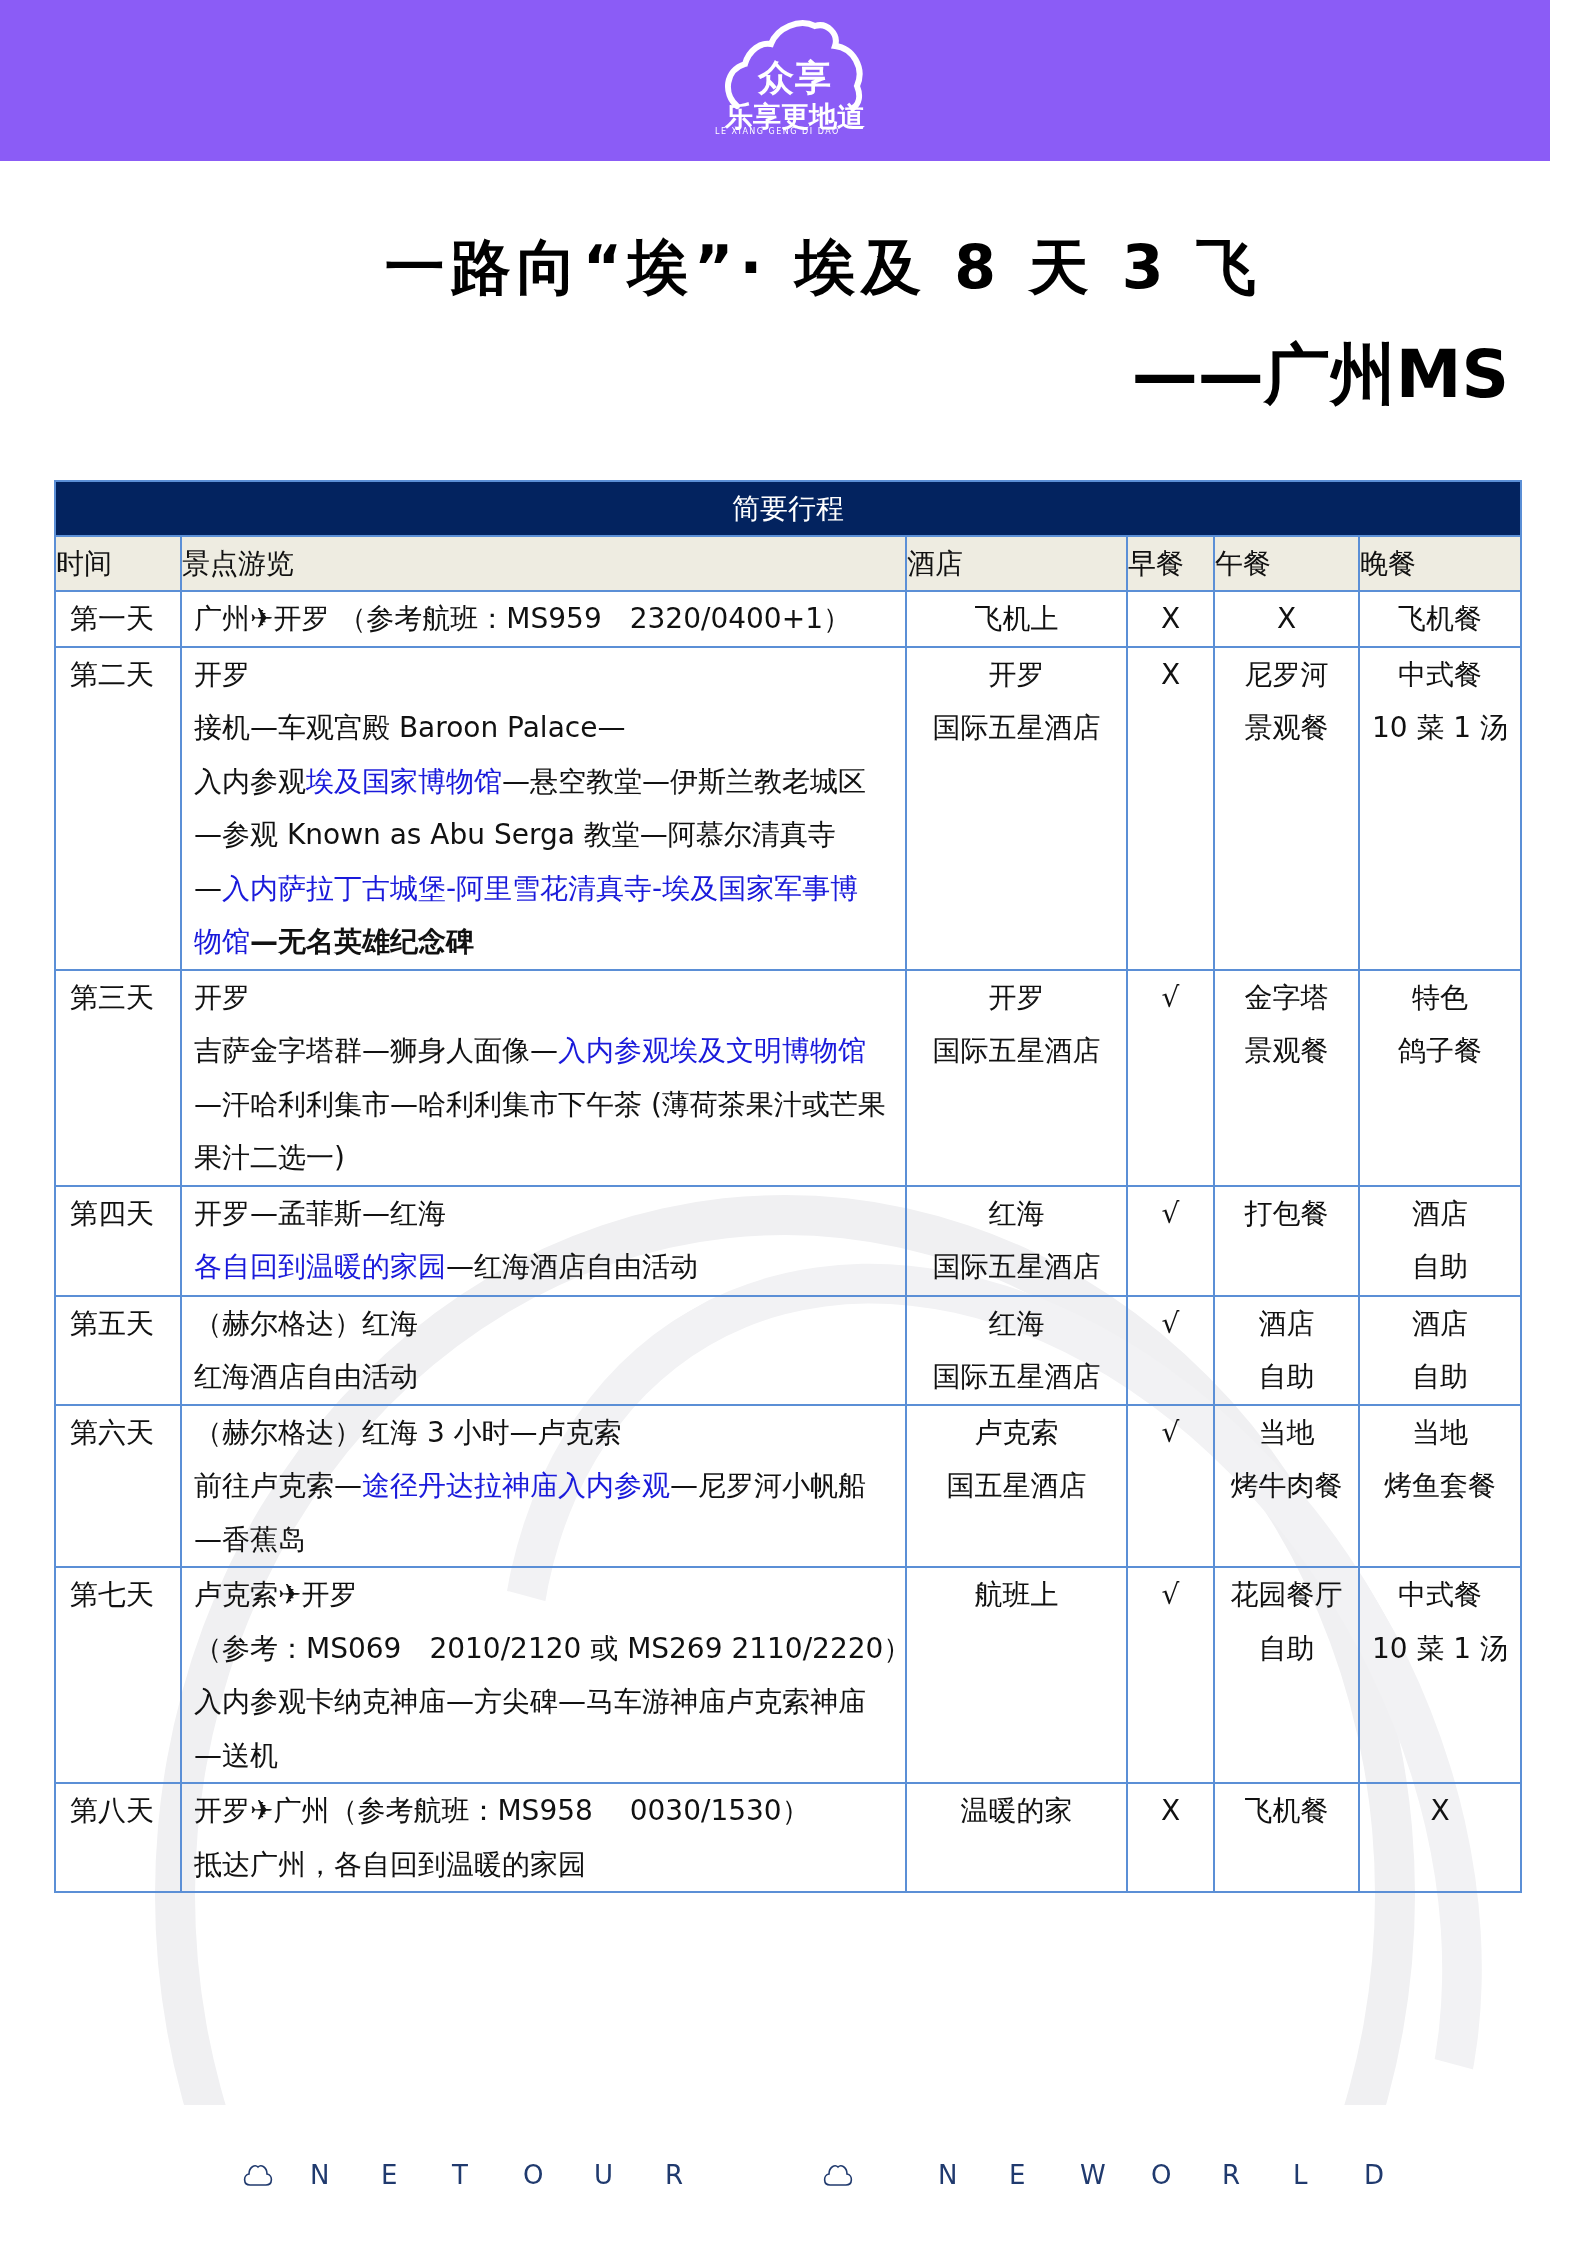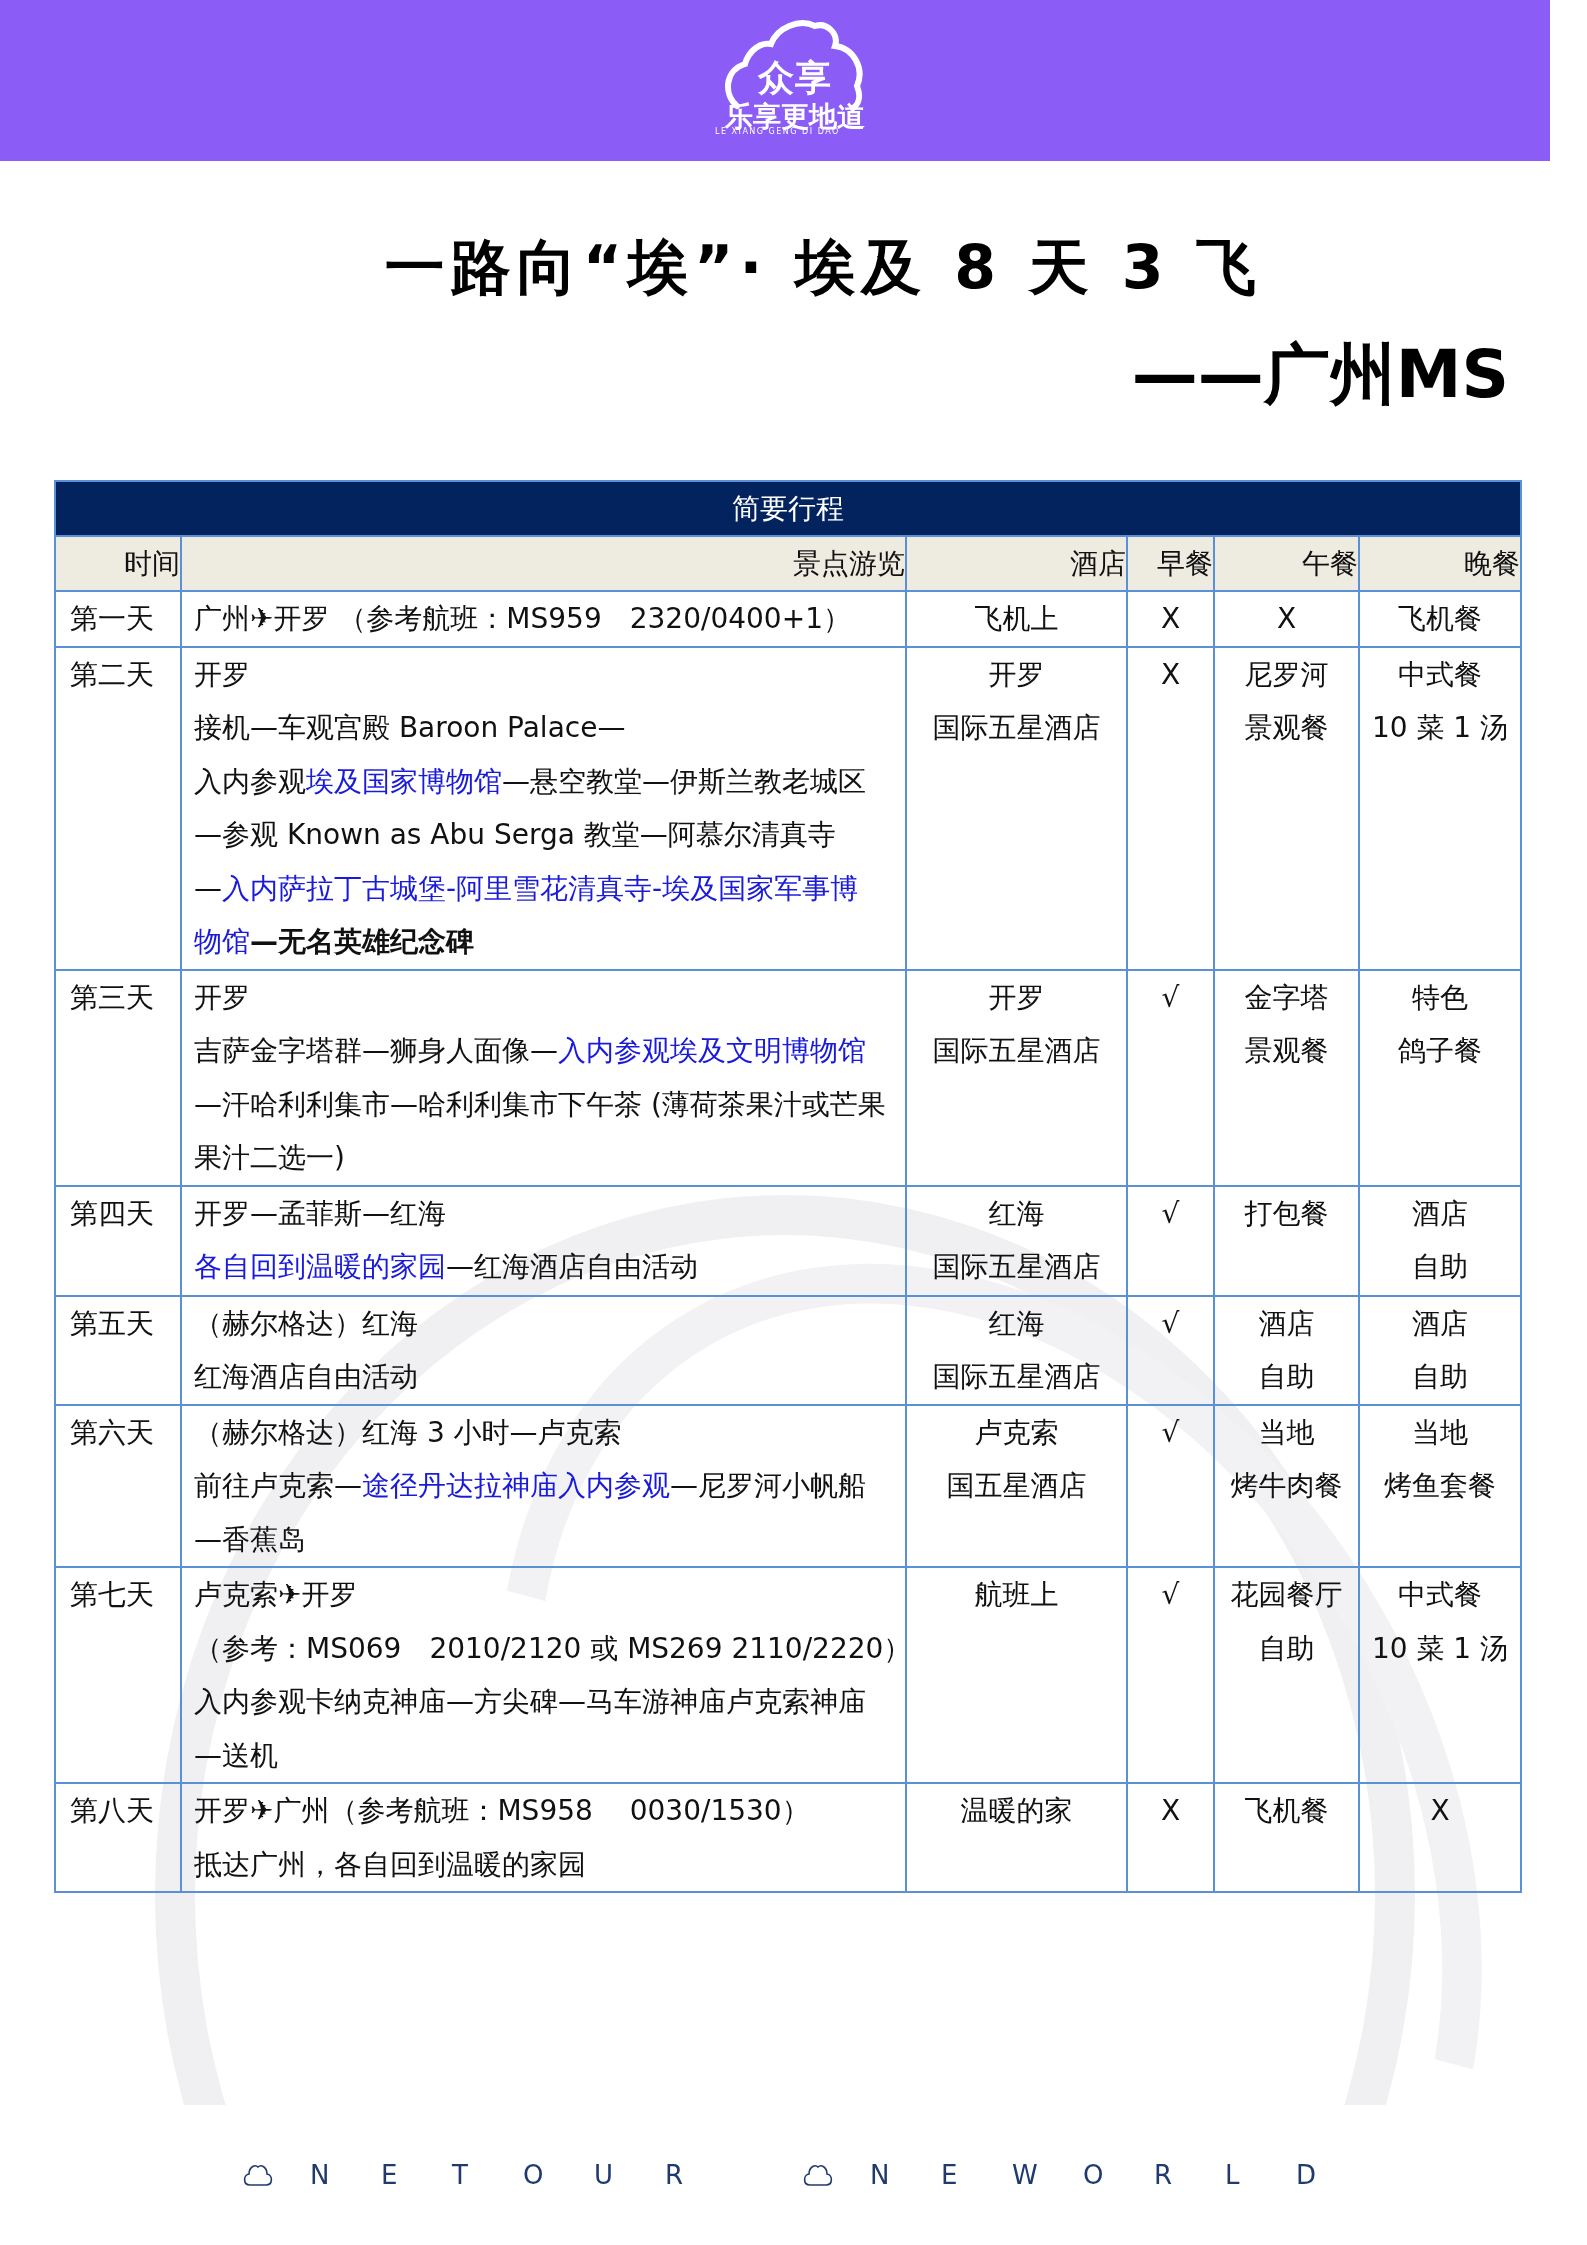--- a/index.html
+++ b/index.html
@@ -24,21 +24,21 @@
 
   .title { position:absolute; left:0; width:1587px; top:228px; text-align:center; font-weight:bold;
            font-size:60px; letter-spacing:6px; color:#000; padding-left:60px; box-sizing:border-box; }
   .subtitle { position:absolute; right:78px; top:330px; font-weight:bold; font-size:66px; color:#000; }
 
   table.itin { position:absolute; left:54px; top:480px; width:1466px; border-collapse:collapse;
                font-size:28px; table-layout:fixed; z-index:2; }
   table.itin td, table.itin th { border:2px solid #5b8fd6; padding:0; vertical-align:top; }
   .tbl-heading { background:#03235f; color:#fff; height:53px; text-align:center; vertical-align:middle !important;
                  font-weight:normal; font-size:28px; }
-  .col-head th { background:#eeece1; height:53px; font-weight:normal; text-align:right; vertical-align:middle !important; }
+  .col-head th { background:#eeece1; height:53px; font-weight:normal; text-align:left; vertical-align:middle !important; }
   .cell { line-height:53.5px; padding-top:0; }
   .c-day { padding-left:14px !important; }
   .c-sight { padding-left:12px !important; padding-right:6px !important; }
   .c-center { text-align:center; }
   .blue { color:#1a1adb; }
   .bold { font-weight:bold; }
   .line { display:block; white-space:nowrap; }
 
   .footer { position:absolute; top:2160px; left:0; width:1587px; height:40px; color:#203a6e; font-size:26px; }
   .footer .grp { position:absolute; top:0; display:flex; align-items:center; }
@@ -285,19 +285,19 @@
     </tbody>
 </table>
 
 <div class="footer">
   <div class="grp" style="left:240px;">
     <svg class="cloud-icon" viewBox="0 0 36 28">
       <path d="M10 24 C3 24 3 14 9 13 C9 6 15 3 18 6 C21 3 27 6 27 13 C33 14 33 24 26 24 Z" fill="none" stroke="#203a6e" stroke-width="1.6"></path>
     </svg>
     <span id="footer-left"><span class="ch">N</span><span class="ch">E</span><span class="ch">T</span><span class="ch">O</span><span class="ch">U</span><span class="ch">R</span></span>
   </div>
-  <div class="grp" style="left:800px;">
+  <div class="grp" style="left:820px;gap:48px;">
     <svg class="cloud-icon" viewBox="0 0 36 28">
       <path d="M10 24 C3 24 3 14 9 13 C9 6 15 3 18 6 C21 3 27 6 27 13 C33 14 33 24 26 24 Z" fill="none" stroke="#203a6e" stroke-width="1.6"></path>
     </svg>
     <span id="footer-right"><span class="ch">N</span><span class="ch">E</span><span class="ch">W</span><span class="ch">O</span><span class="ch">R</span><span class="ch">L</span><span class="ch">D</span></span>
   </div>
 </div>
 
 </body></html>

